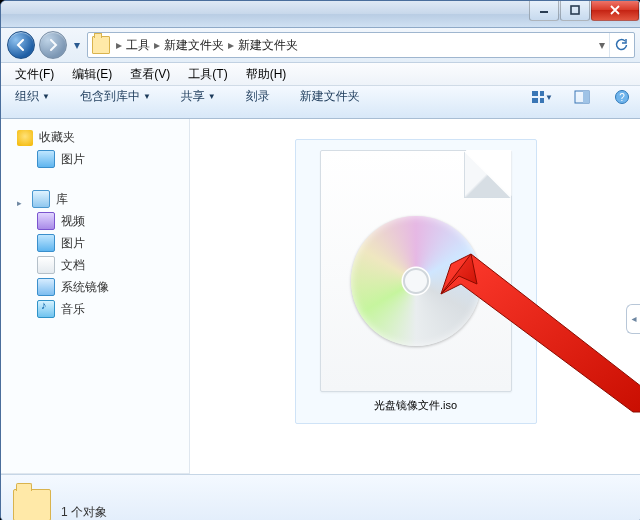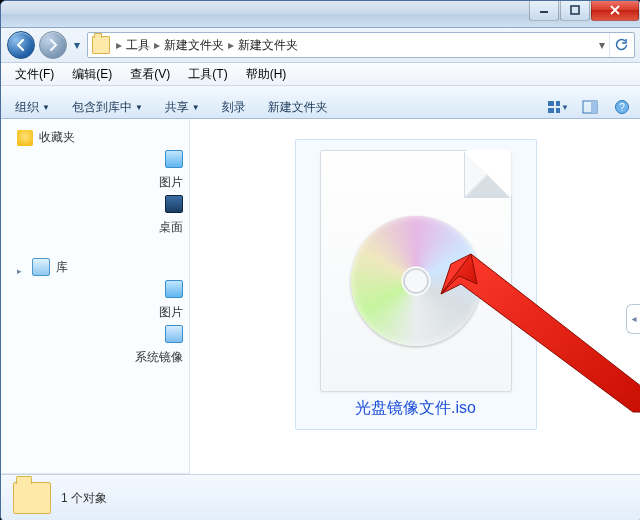--- a/index.html
+++ b/index.html
@@ -74,36 +74,36 @@
   .menubar{
     height:22px;background:linear-gradient(#fbfcfe,#eef3f9);border-bottom:1px solid #d0dbe7;
     display:flex;align-items:center;gap:2px;padding:0 6px;font-size:12px;
   }
   .menu-item{padding:2px 8px;border-radius:2px;}
   
   .toolbar{
     height:32px;
     background:linear-gradient(var(--win7-toolbar-top),var(--win7-toolbar-bot));
     border-bottom:1px solid #a8bdd3;
-    display:flex;align-items:flex-end;padding:0 8px;gap:10px;font-size:12px;color:#1c3a5a;
+    display:flex;align-items:flex-start;padding:0 8px;gap:18px;font-size:12px;color:#1c3a5a;
   }
   .tool-item{display:flex;align-items:center;gap:3px;padding:2px 6px;border-radius:2px;}
   .tool-item .drop{font-size:8px;}
   .tool-spacer{flex:1;}
   .tool-iconbtn{width:22px;height:22px;display:flex;align-items:center;justify-content:center;color:#2a5a90;}
   
   .body{flex:1;display:flex;min-height:0;}
   .sidebar{
     width:180px;background:#fafdff;border-right:1px solid #dfe7ef;
     padding:8px 4px;overflow:auto;font-size:12px;color:var(--tree-text);
     position:relative;
   }
   .tree-group{margin-bottom:18px;}
   .tree-row{display:flex;align-items:flex-end;gap:6px;padding:2px 2px 2px 12px;white-space:nowrap;}
-  .tree-row.child{padding-left:32px;flex-direction:column;}
+  .tree-row.child{padding-left:32px;}
   .ic{width:16px;height:16px;flex:none;display:inline-block;border-radius:2px;}
   .ic-star{background:radial-gradient(circle at 50% 40%,#ffe27a,#f3b600);}
   .ic-pics{background:linear-gradient(#bfe6ff,#5fb5ef);border:1px solid #3a8fcc;}
   .ic-dl{background:linear-gradient(#cfe8ff,#6fb4ec);border:1px solid #3a8fcc;position:relative;}
   .ic-dl::after{content:"";position:absolute;left:4px;top:3px;border:4px solid transparent;border-top-color:#0a62a8;}
   .ic-desktop{background:linear-gradient(#3a6ea5,#1b3d63);border:1px solid #0f2640;}
   .ic-recent{background:linear-gradient(#e8ecef,#c4ccd3);border:1px solid #95a1ab;}
   .ic-lib{background:linear-gradient(#dff3ff,#8fc7ef);border:1px solid #4a97cf;}
   .ic-video{background:linear-gradient(#e0d5ff,#a98be8);border:1px solid #7b55cf;}
   .ic-doc{background:linear-gradient(#fff,#e4eaef);border:1px solid #b5c0c9;}
@@ -140,35 +140,35 @@
   .disc{
     position:absolute;left:50%;top:54%;transform:translate(-50%,-50%);
     width:130px;height:130px;border-radius:50%;
     background:
       radial-gradient(circle at 50% 50%,#fff 0 14px,transparent 15px),
       conic-gradient(from 120deg,#d9dee2,#e9edef,#c6f59e,#efe7c0,#e6b8e4,#cfe6ff,#d9dee2);
     box-shadow:0 1px 3px rgba(0,0,0,.25),inset 0 0 8px rgba(255,255,255,.7);
   }
   .disc::after{content:"";position:absolute;left:50%;top:50%;width:22px;height:22px;transform:translate(-50%,-50%);
     border-radius:50%;background:#f6f8fa;border:2px solid #d0d6db;}
-  .file-name{font-size:16px;color:#1d4ed8;}
+  .file-name{font-size:11px;color:#000000;}
   
   .arrow-annot{
     position:absolute;right:-10px;bottom:60px;width:240px;height:180px;pointer-events:none;
   }
   
   .edge-tab{
     position:absolute;right:0;top:52%;width:14px;height:28px;
     border:1px solid #b8c7d8;border-right:none;border-radius:6px 0 0 6px;
     background:#fff;display:flex;align-items:center;justify-content:center;color:#6d86a1;font-size:10px;
   }
   
   .statusbar{
     height:46px;background:linear-gradient(#f4f9ff,#e3eefb);
-    border-top:1px solid #c6d6e6;display:flex;align-items:center;gap:10px;padding:0 12px;
+    border-top:1px solid #c6d6e6;display:flex;align-items:flex-end;gap:10px;padding:0 12px;
     font-size:12px;color:#333;
   }
   .status-folder{width:36px;height:30px;background:#ffe9a8;border:1px solid #d9b34d;border-radius:2px;position:relative;}
   .status-folder::before{content:"";position:absolute;top:-7px;left:2px;width:14px;height:7px;background:#ffe9a8;border:1px solid #d9b34d;border-bottom:none;border-radius:2px 2px 0 0;}
 </style>
 </head>
 <body>
 
 <div class="window">
 
@@ -281,39 +281,47 @@
     <div class="sidebar">
       <div class="tree-group">
         <div class="tree-row">
           <span class="ic ic-star"></span>
           <span>收藏夹</span>
         </div>
         <div class="tree-row child">
           <span class="ic ic-pics"></span>
           <span>图片</span>
         </div>
-        <div class="tree-row child">
-          <span class="ic ic-desktop"></span>
-          <span>桌面</span>
-        </div>
       </div>
 
       <div class="tree-group">
         <div class="tree-row">
           <span class="tri">▸</span>
           <span class="ic ic-lib"></span>
           <span>库</span>
         </div>
         <div class="tree-row child">
+          <span class="ic ic-video"></span>
+          <span>视频</span>
+        </div>
+        <div class="tree-row child">
           <span class="ic ic-pics"></span>
           <span>图片</span>
         </div>
         <div class="tree-row child">
+          <span class="ic ic-doc"></span>
+          <span>文档</span>
+        </div>
+        <div class="tree-row child">
           <span class="ic ic-thunder"></span>
           <span>系统镜像</span>
+        </div>
+        <div class="tree-row child">
+          <span class="ic ic-music"></span>
+          <span>音乐</span>
         </div>
       </div>
     </div>
 
     <div class="content">
       <div class="file-tile">
         <div class="file-doc">
           <div class="page-fold"></div>
           <div class="disc"></div>
         </div>

